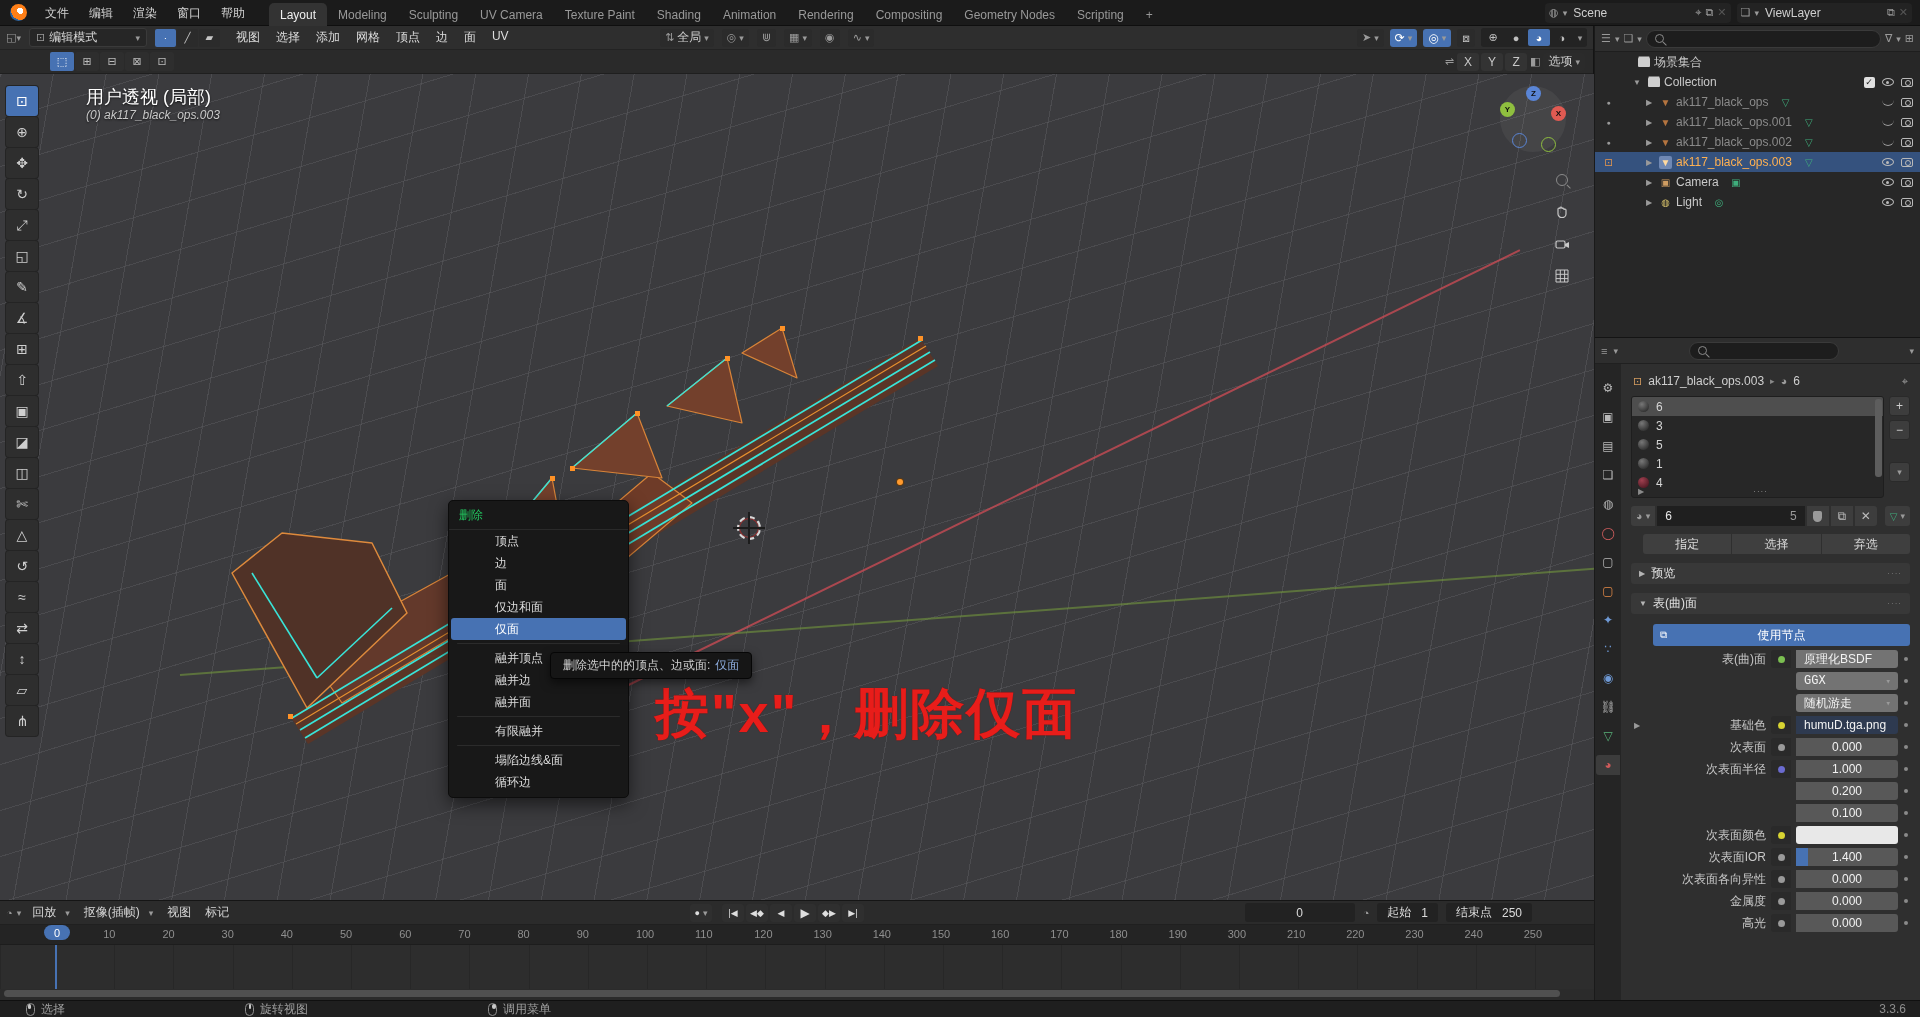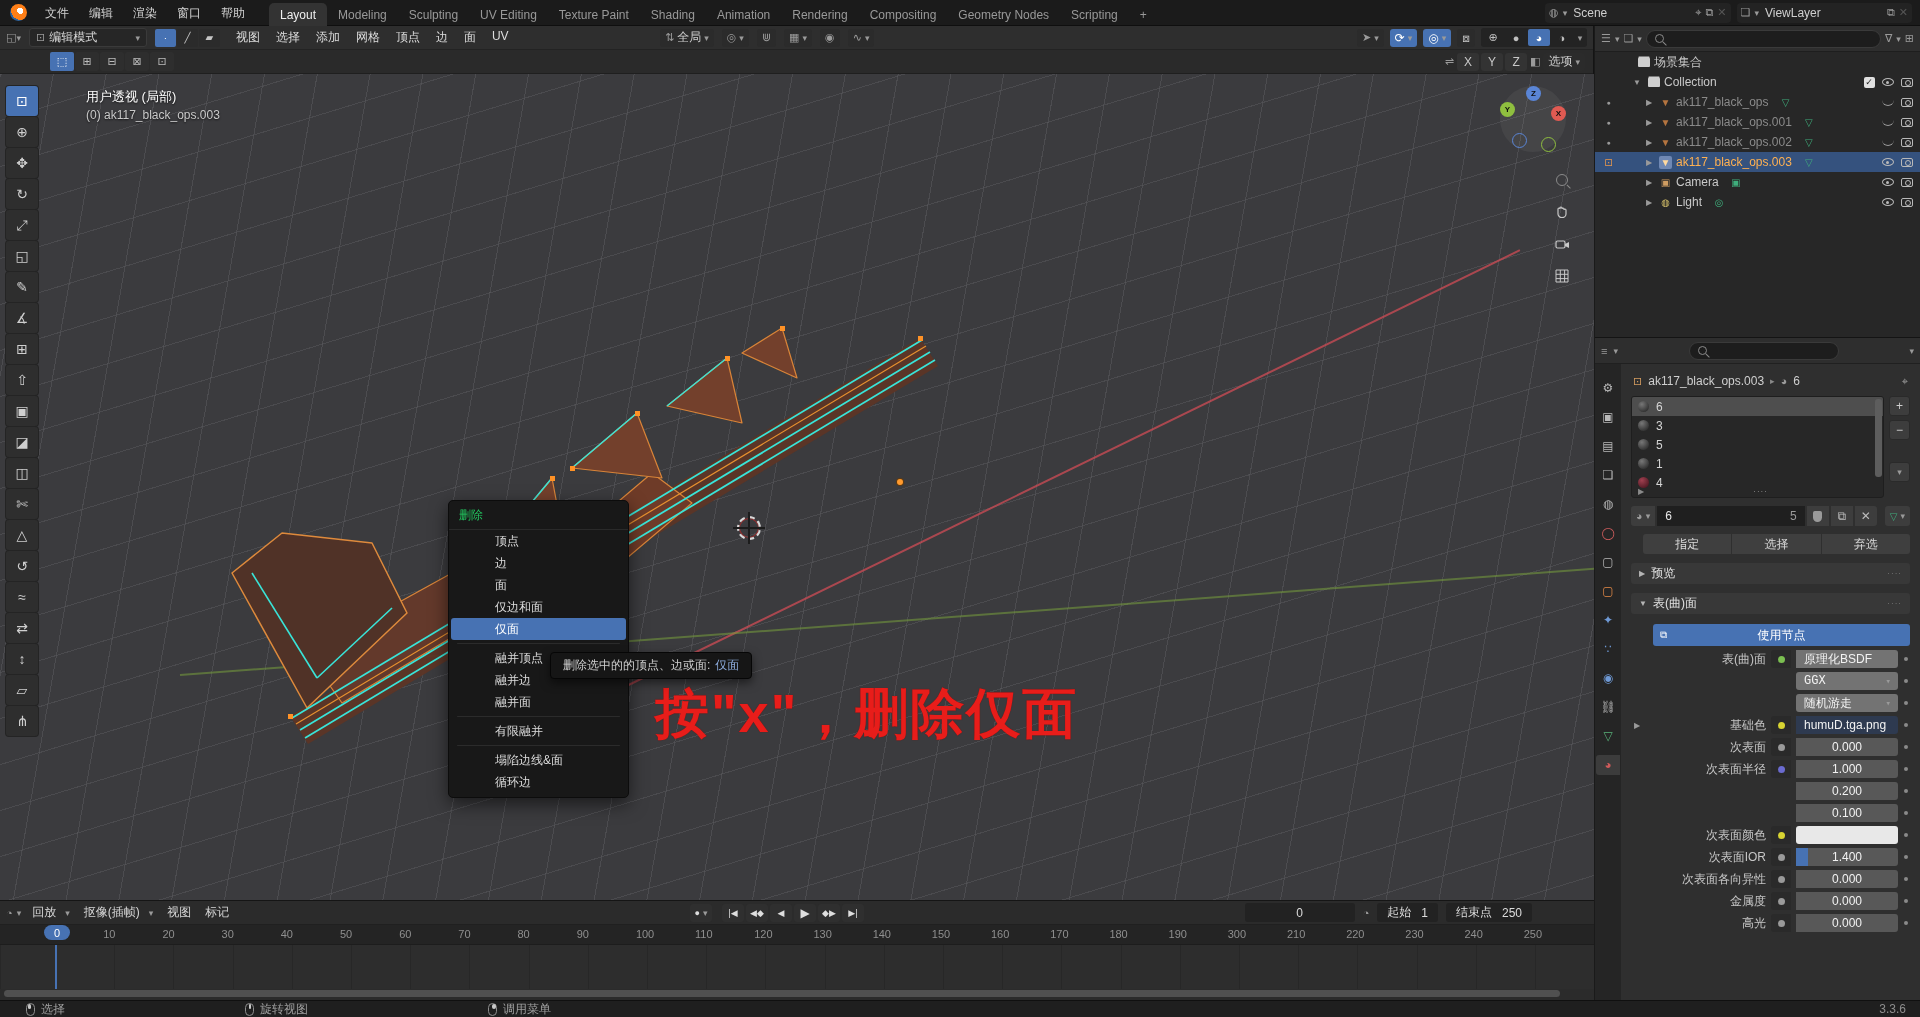--- a/index.html
+++ b/index.html
@@ -53,22 +53,22 @@
 
   #vpcanvas { position:absolute; left:0; top:48px; width:1594px; height:826px; overflow:hidden;
     background:
       repeating-linear-gradient(100deg, rgba(90,90,94,.55) 0 1px, transparent 1px 52px),
       repeating-linear-gradient(163deg, rgba(90,90,94,.5) 0 1px, transparent 1px 44px),
       #3b3b3e; }
   .axis { position:absolute; height:1.6px; transform-origin:left center; }
   #axis-red { left:612px; top:618px; width:1010px; background:rgba(208,76,86,.75); transform:rotate(-26deg); }
   #axis-green { left:180px; top:600px; width:1420px; background:rgba(120,160,60,.55); transform:rotate(-4.3deg); }
   #vp-overlay-text { position:absolute; left:86px; top:14px; line-height:18px; text-shadow:0 1px 2px rgba(0,0,0,.7); }
-  #vp-overlay-text .l1 { color:#ffffff; font-size:13px; }
-  #vp-overlay-text .l2 { color:#c9c9c9; }
+  #vp-overlay-text .l1 { color:#ffffff; font-size:18px; }
+  #vp-overlay-text .l2 { color:#c9c9c9;font-style:italic; }
 
   
   #lefttools { position:absolute; left:6px; top:12px; width:32px; display:flex; flex-direction:column; gap:1px; }
   .tool { width:32px; height:30px; background:#2e2e2e; border-radius:3px; display:flex; align-items:center; justify-content:center;
     color:#cfcfcf; font-size:14px; box-shadow:0 0 0 1px #242424; }
   .tool.on { background:#4772b3; color:#fff; }
 
   
   #gizmo { position:absolute; left:1500px; top:12px; width:66px; height:66px; border-radius:50%; background:rgba(255,255,255,.05); }
   .gz { position:absolute; width:15px; height:15px; border-radius:50%; font-size:8px; color:#0f0f0f;
@@ -233,21 +233,21 @@
       <span class="tmenu">文件</span>
       <span class="tmenu">编辑</span>
       <span class="tmenu">渲染</span>
       <span class="tmenu">窗口</span>
       <span class="tmenu">帮助</span>
     </div>
   <div id="wstabs">
       <span class="wstab active">Layout</span>
       <span class="wstab">Modeling</span>
       <span class="wstab">Sculpting</span>
-      <span class="wstab">UV Editing</span>
+      <span class="wstab">UV Camera</span>
       <span class="wstab">Texture Paint</span>
       <span class="wstab">Shading</span>
       <span class="wstab">Animation</span>
       <span class="wstab">Rendering</span>
       <span class="wstab">Compositing</span>
       <span class="wstab">Geometry Nodes</span>
       <span class="wstab">Scripting</span>
       <span class="wstab">+</span>
     </div>
   <div id="topbar-right">

